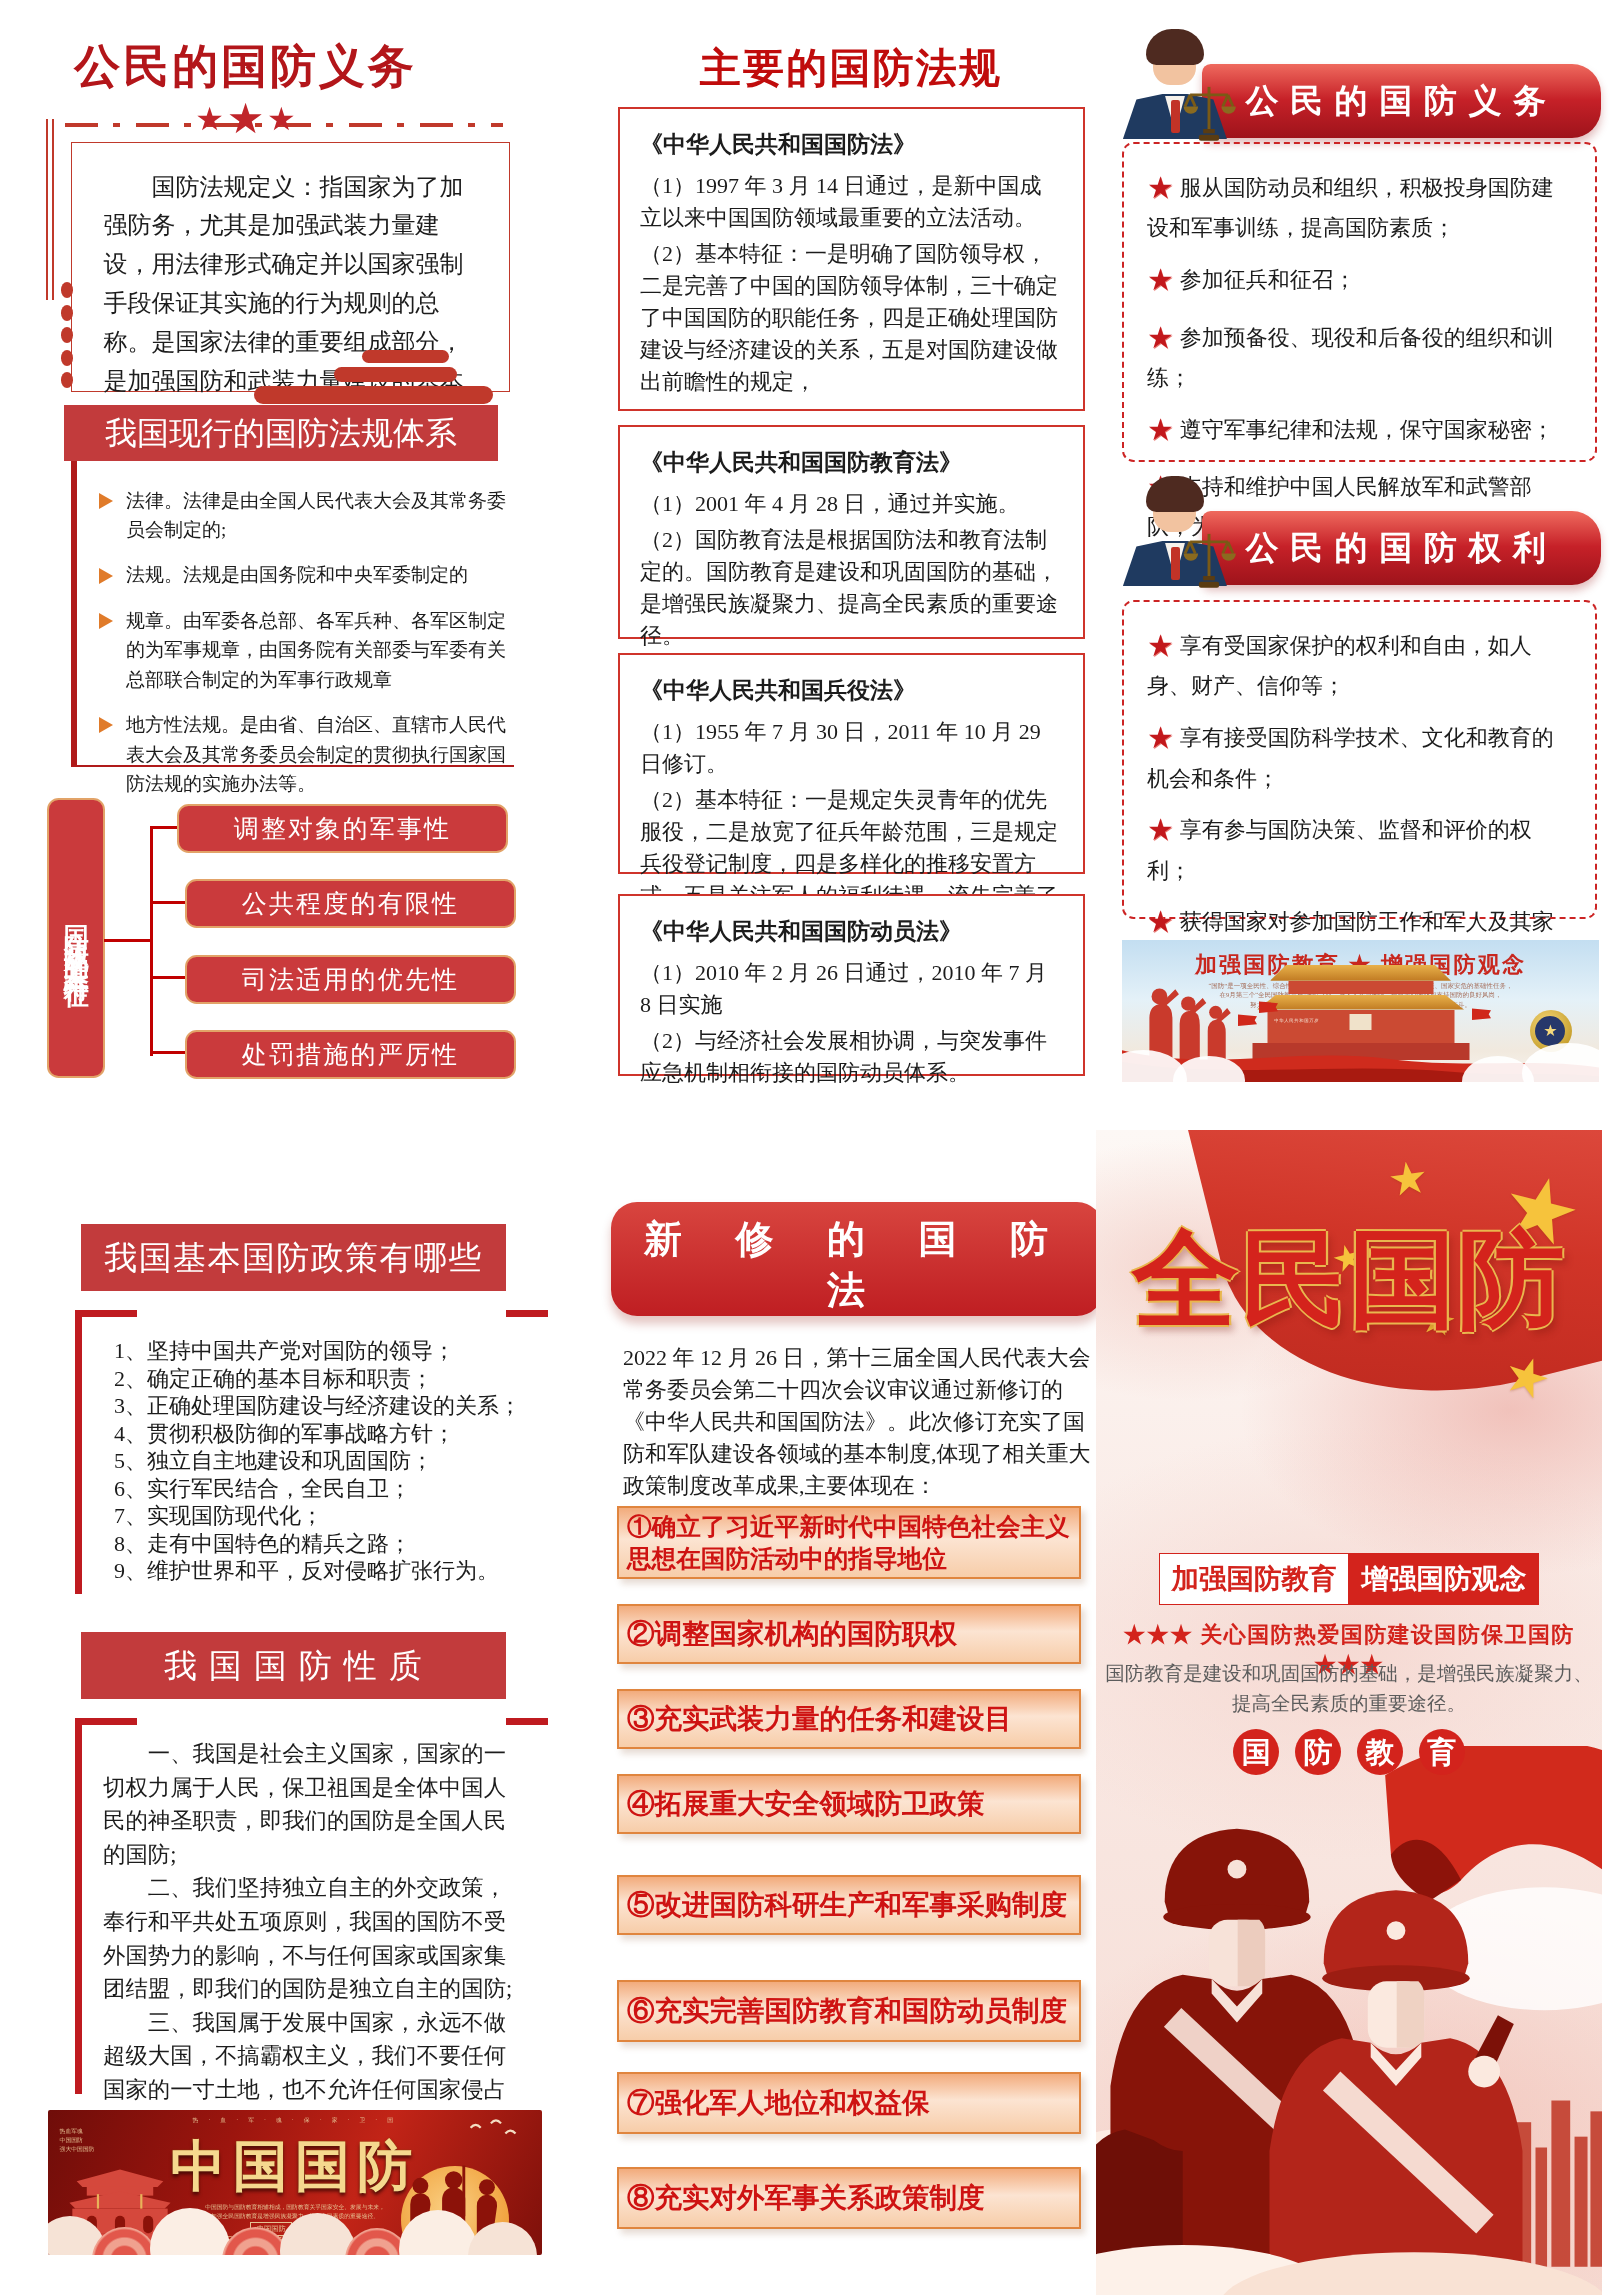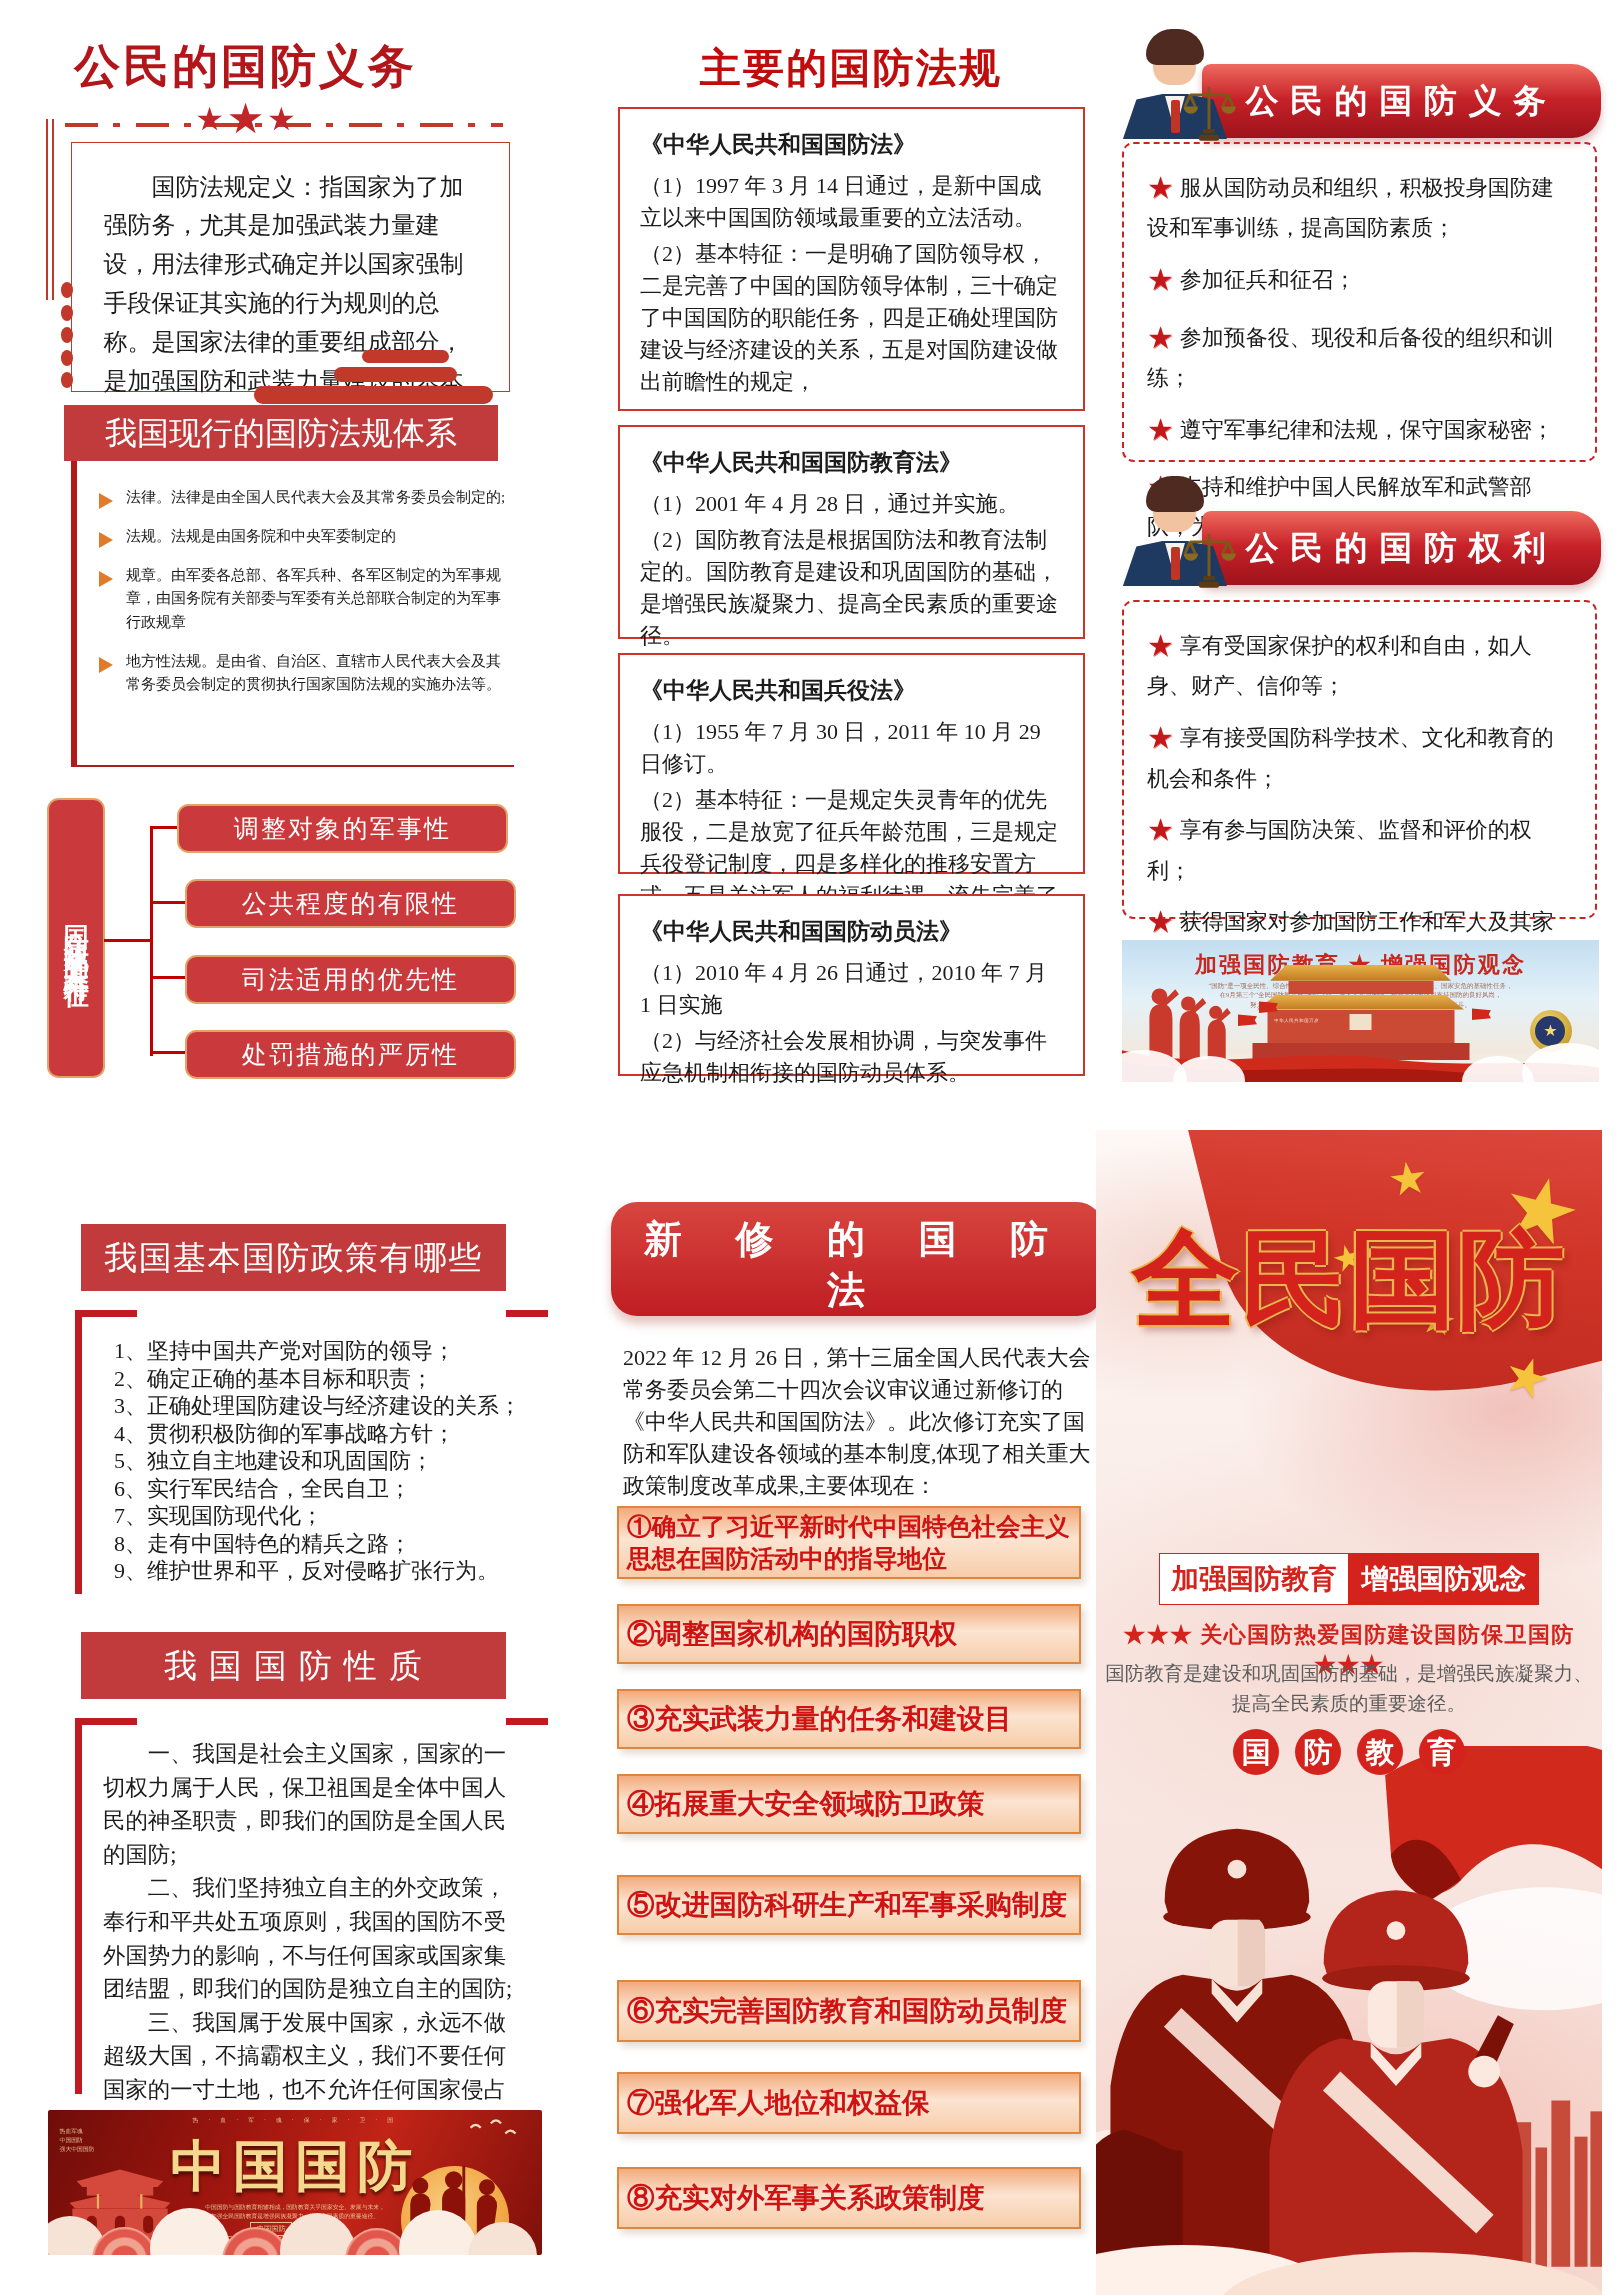--- a/index.html
+++ b/index.html
@@ -19,21 +19,21 @@
   .dashline{height:4.3px;background:repeating-linear-gradient(90deg,#c0392b 0 33px,transparent 33px 48px,#c0392b 48px 55px,transparent 55px 71px)}
   .defbox{border:1.4px solid #c0392b;font-size:24px;line-height:1.62;padding:24.6px 29px 14.5px 32px}
   .defbox p{margin:0;text-indent:2em}
   .vline2{border-left:2.2px solid #c0392b;border-right:2.2px solid #c0392b;width:4.3px}
   .dotcol div{width:12.3px;height:16px;background:#c0392b;border-radius:50%;margin:6.5px 0}
   .cloud b{display:block;background:#c0392b;border-radius:10px}
 
   
   .band{background:#c23b3c;color:#fff;font-weight:normal;text-align:center}
   .sysbox{border-left:6.5px solid #b01a1a;border-bottom:2.9px solid #b01a1a;padding:24.6px 5.8px 19px 22px}
-  .sysitem{display:flex;margin-bottom:16px;font-size:15px;line-height:1.55}
+  .sysitem{display:flex;margin-bottom:16px;font-size:19px;line-height:1.55}
   .tri{flex:0 0 auto;width:0;height:0;border-left:14.5px solid #e07b2a;border-top:8.7px solid transparent;
        border-bottom:8.7px solid transparent;margin:7.2px 13px 0 0}
 
   
   .featstem{background:#ca3a3c;border:2.2px solid #e2a368;border-radius:11.6px;color:#fff;
             writing-mode:vertical-rl;text-orientation:upright;font-size:25px;letter-spacing:7.2px;
             display:flex;align-items:center;justify-content:center;font-weight:bold}
   .featbox{background:#ca3a3c;border:2.2px solid #e2a368;border-radius:11.6px;color:#fff;
            font-size:25px;text-align:center;letter-spacing:2.2px}
   .rline{background:#c00000}
@@ -197,21 +197,21 @@
     <p>（1）2001 年 4 月 28 日，通过并实施。</p>
     <p>（2）国防教育法是根据国防法和教育法制定的。国防教育是建设和巩固国防的基础，是增强民族凝聚力、提高全民素质的重要途径。</p>
   </div>
   <div class="a lawbox" style="left:618px;top:653px;width:423px;height:185px">
     <div class="lawname">《中华人民共和国兵役法》</div>
     <p>（1）1955 年 7 月 30 日，2011 年 10 月 29 日修订。</p>
     <p>（2）基本特征：一是规定失灵青年的优先服役，二是放宽了征兵年龄范围，三是规定兵役登记制度，四是多样化的推移安置方式，五是关注军人的福利待遇，流失完善了大学生士兵优待政策。</p>
   </div>
   <div class="a lawbox" style="left:618px;top:894px;width:423px;height:146px">
     <div class="lawname">《中华人民共和国国防动员法》</div>
-    <p>（1）2010 年 4 月 26 日通过，2010 年 7 月 1 日实施</p>
+    <p>（1）2010 年 2 月 26 日通过，2010 年 7 月 8 日实施</p>
     <p>（2）与经济社会发展相协调，与突发事件应急机制相衔接的国防动员体系。</p>
   </div>
 
   <div class="a person" style="left:1120px;top:29px;z-index:2">
     <div class="p-body"></div>
     <div class="p-shirt"></div>
     <div class="p-tie"></div>
     <div class="p-face"></div>
     <div class="p-fringe"></div>
     <div class="p-hair"></div>

